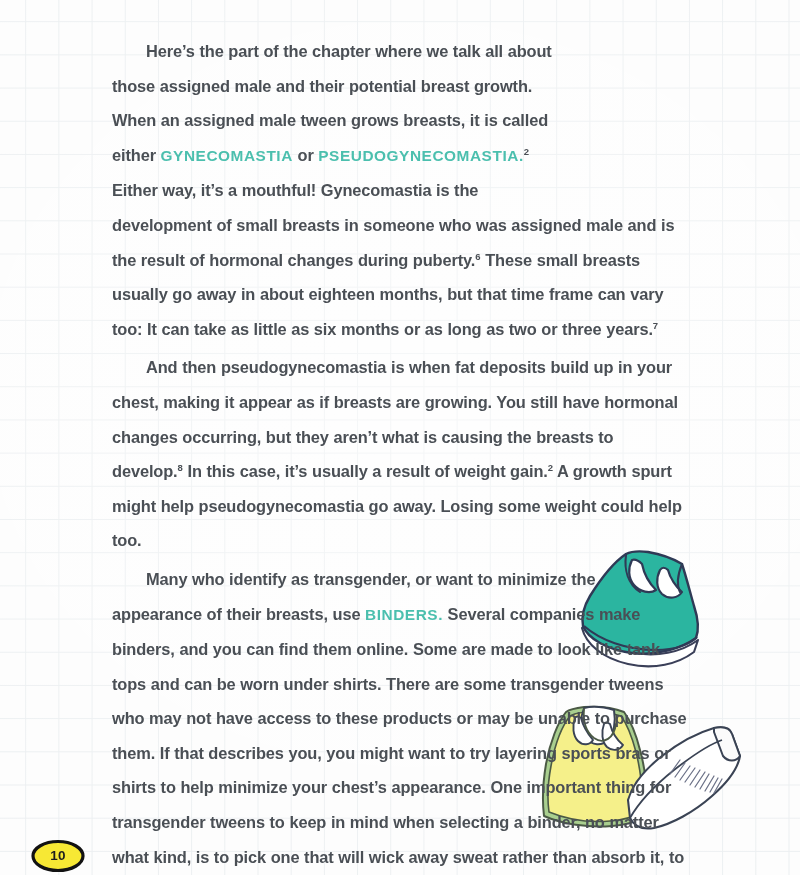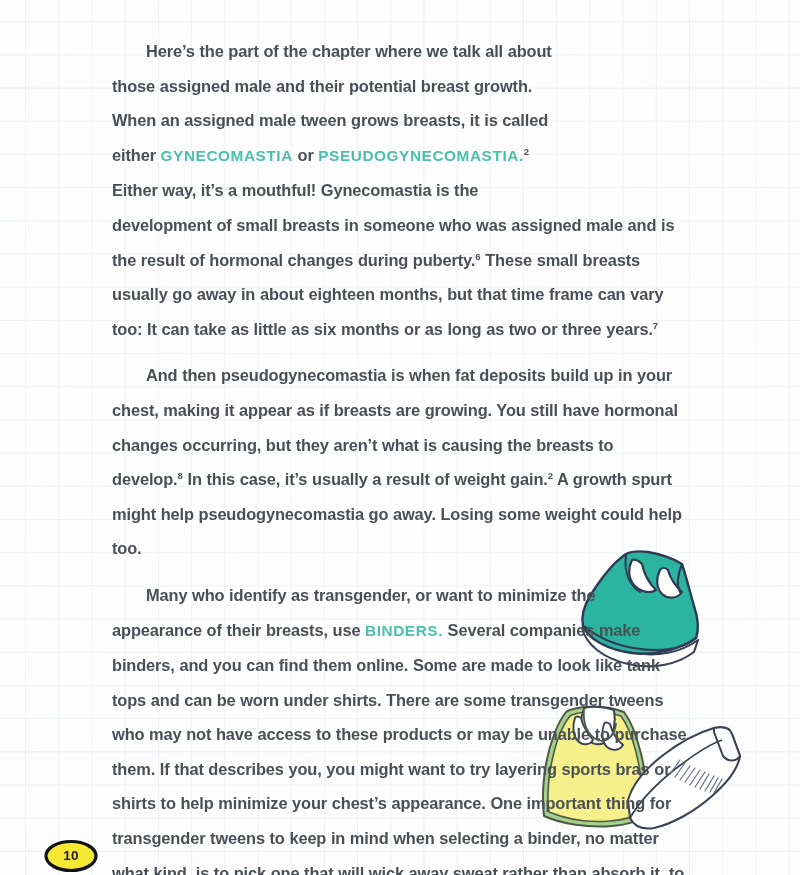--- a/index.html
+++ b/index.html
@@ -48,21 +48,21 @@
     margin: 0;
     font-family: "Liberation Sans", sans-serif;
     font-size: 16.4px;
     font-weight: 700;
     line-height: 34.6px;
     color: #4a4f55;
     letter-spacing: -0.12px;
     text-indent: 34px;
     word-spacing: 0.2px;
   }
-  p.para + p.para { margin-top: 12px; }
+  p.para + p.para { margin-top: 4px; }
 
   .term {
     color: #4bbfae;
     font-family: "Liberation Sans Narrow", "Liberation Sans", sans-serif;
     font-weight: 700;
     font-size: 15.4px;
     letter-spacing: 0.55px;
     text-transform: uppercase;
   }
 
@@ -78,21 +78,21 @@
   #wrap-right-upper {
     float: right;
     width: 132px;
     height: 160px;
     shape-outside: content-box;
   }
 
   
   #page-number {
     position: absolute;
-    left: 43px;
+    left: 30px;
     top: 838px;
     width: 56px;
     height: 35px;
     text-decoration: underline;
   }
   #page-number .pn-label {
     position: absolute;
     left: 0; top: 0;
     width: 56px;
     height: 35px;

